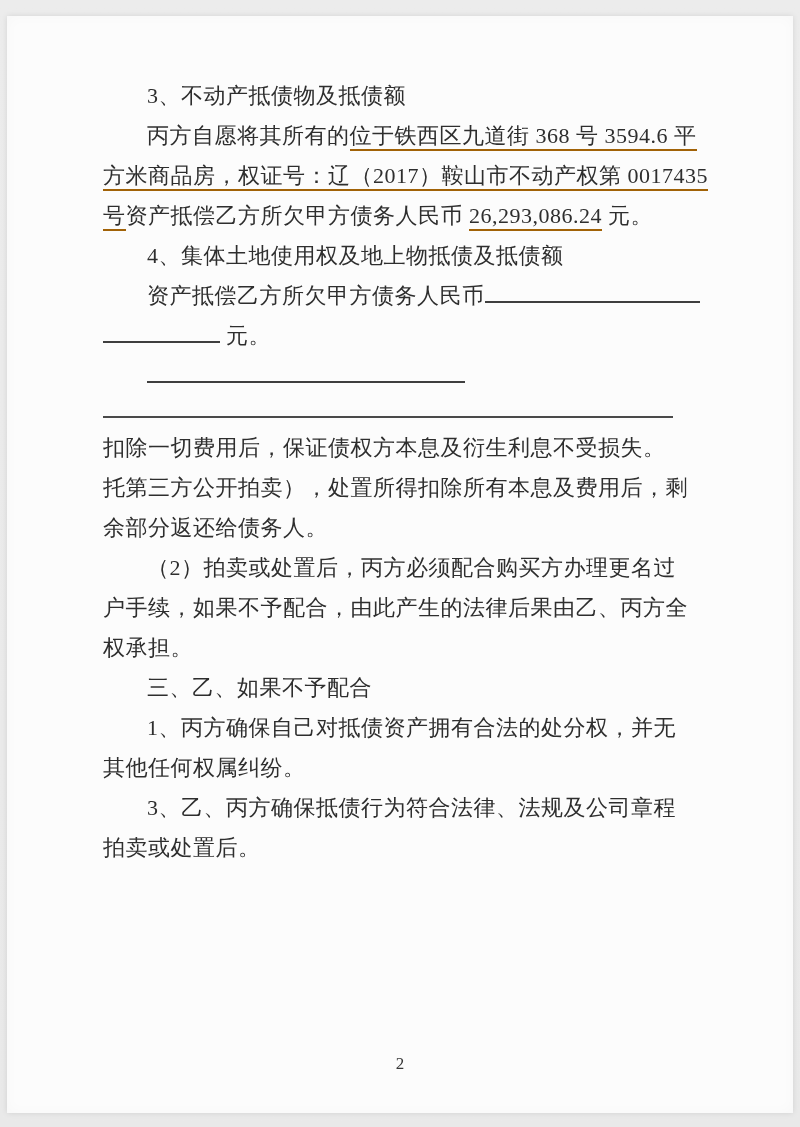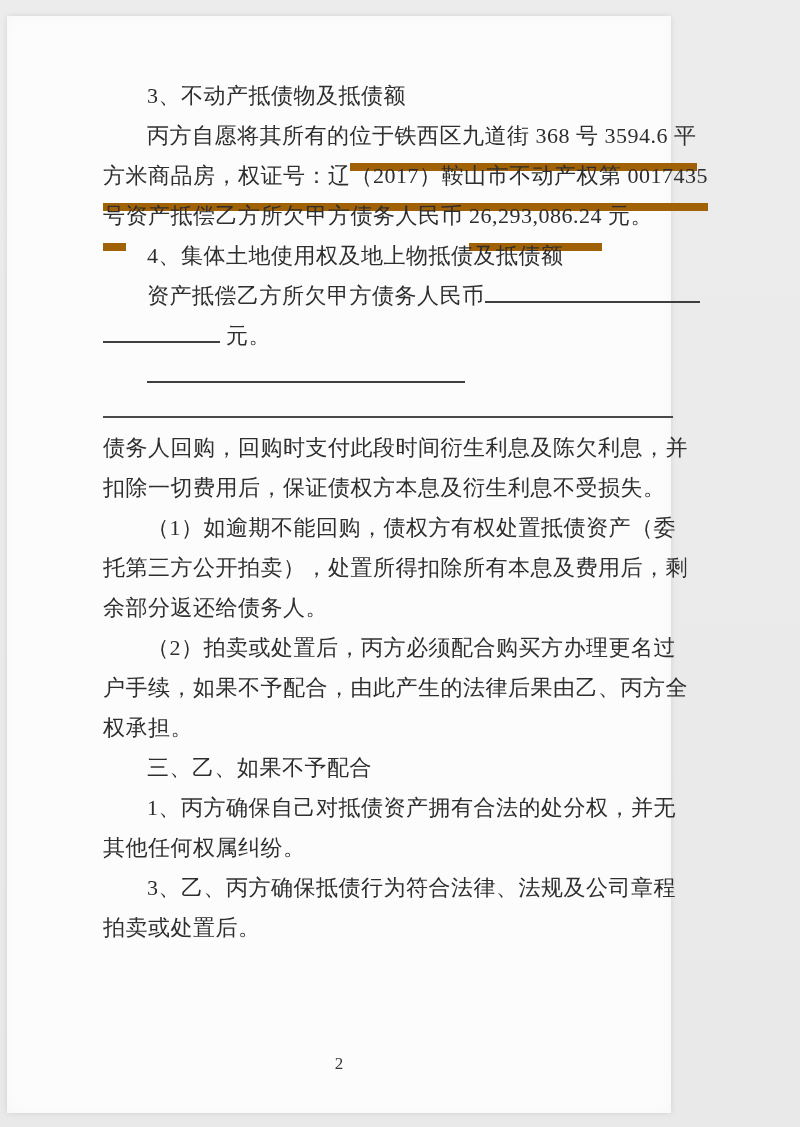--- a/index.html
+++ b/index.html
@@ -10,42 +10,42 @@
     overflow:hidden;
   }
   .canvas {
     position:relative;
     width:800px; height:1127px;
     background:linear-gradient(180deg,#ececec 0%,#e9e9e9 100%);
   }
   .sheet {
     position:absolute;
     left:7px; top:16px;
-    width:664px; height:1097px;
+    width:786px; height:1097px;
     background:#fcfcfc;
     box-shadow:0 0 6px rgba(0,0,0,0.10), inset 0 0 14px rgba(0,0,0,0.025);
   }
   .doc-body {
     position:absolute;
     left:96px; top:60px;
     width:596px;
     font-size:22px;
     color:#2e2e2e;
     letter-spacing:0.5px;
   }
   .line {
     height:40px;
     line-height:40px;
     white-space:pre;
   }
   .line.indent { padding-left:44px; }
   .t  { }
   .u  {
-    border-bottom:8px solid #a16207;
-    padding-bottom:15px;
+    border-bottom:2px solid #a16207;
+    padding-bottom:1px;
     margin-top:14px;
   }
   .blank {
     display:inline-block;
     height:21px;
     border-bottom:2px solid #3f3f3f;
     vertical-align:baseline;
   }
   .rule {
     height:2px;
@@ -70,23 +70,21 @@
     <div class="doc-body" id="doc-body">
         <div class="line indent"><span class="t">3、不动产抵债物及抵债额</span></div>
         <div class="line indent"><span class="t">丙方自愿将其所有的</span><span class="u">位于铁西区九道街 368 号 3594.6 平</span></div>
         <div class="line"><span class="u">方米商品房，权证号：辽（2017）鞍山市不动产权第 0017435</span></div>
         <div class="line"><span class="u">号</span><span class="t">资产抵偿乙方所欠甲方债务人民币 </span><span class="u">26,293,086.24</span><span class="t"> 元。</span></div>
         <div class="line indent"><span class="t">4、集体土地使用权及地上物抵债及抵债额</span></div>
         <div class="line indent"><span class="t">资产抵偿乙方所欠甲方债务人民币</span><span class="blank" style="width: 215px;"></span></div>
         <div class="line"><span class="blank" style="width: 117px;"></span><span class="t"> 元。</span></div>
         <div class="line indent"><span class="blank" style="width: 318px;"></span></div>
         <div class="rule"></div>
-        <div class="line"><span class="t">债务人回购，回购时支付此段时间衍生利息及陈欠利息，并</span></div>
         <div class="line"><span class="t">扣除一切费用后，保证债权方本息及衍生利息不受损失。</span></div>
-        <div class="line indent"><span class="t">（1）如逾期不能回购，债权方有权处置抵债资产（委</span></div>
         <div class="line"><span class="t">托第三方公开拍卖），处置所得扣除所有本息及费用后，剩</span></div>
         <div class="line"><span class="t">余部分返还给债务人。</span></div>
         <div class="line indent"><span class="t">（2）拍卖或处置后，丙方必须配合购买方办理更名过</span></div>
         <div class="line"><span class="t">户手续，如果不予配合，由此产生的法律后果由乙、丙方全</span></div>
         <div class="line"><span class="t">权承担。</span></div>
         <div class="line indent"><span class="t">三、乙、如果不予配合</span></div>
         <div class="line indent"><span class="t">1、丙方确保自己对抵债资产拥有合法的处分权，并无</span></div>
         <div class="line"><span class="t">其他任何权属纠纷。</span></div>
         <div class="line indent"><span class="t">3、乙、丙方确保抵债行为符合法律、法规及公司章程</span></div>
         <div class="line"><span class="t">拍卖或处置后。</span></div>

